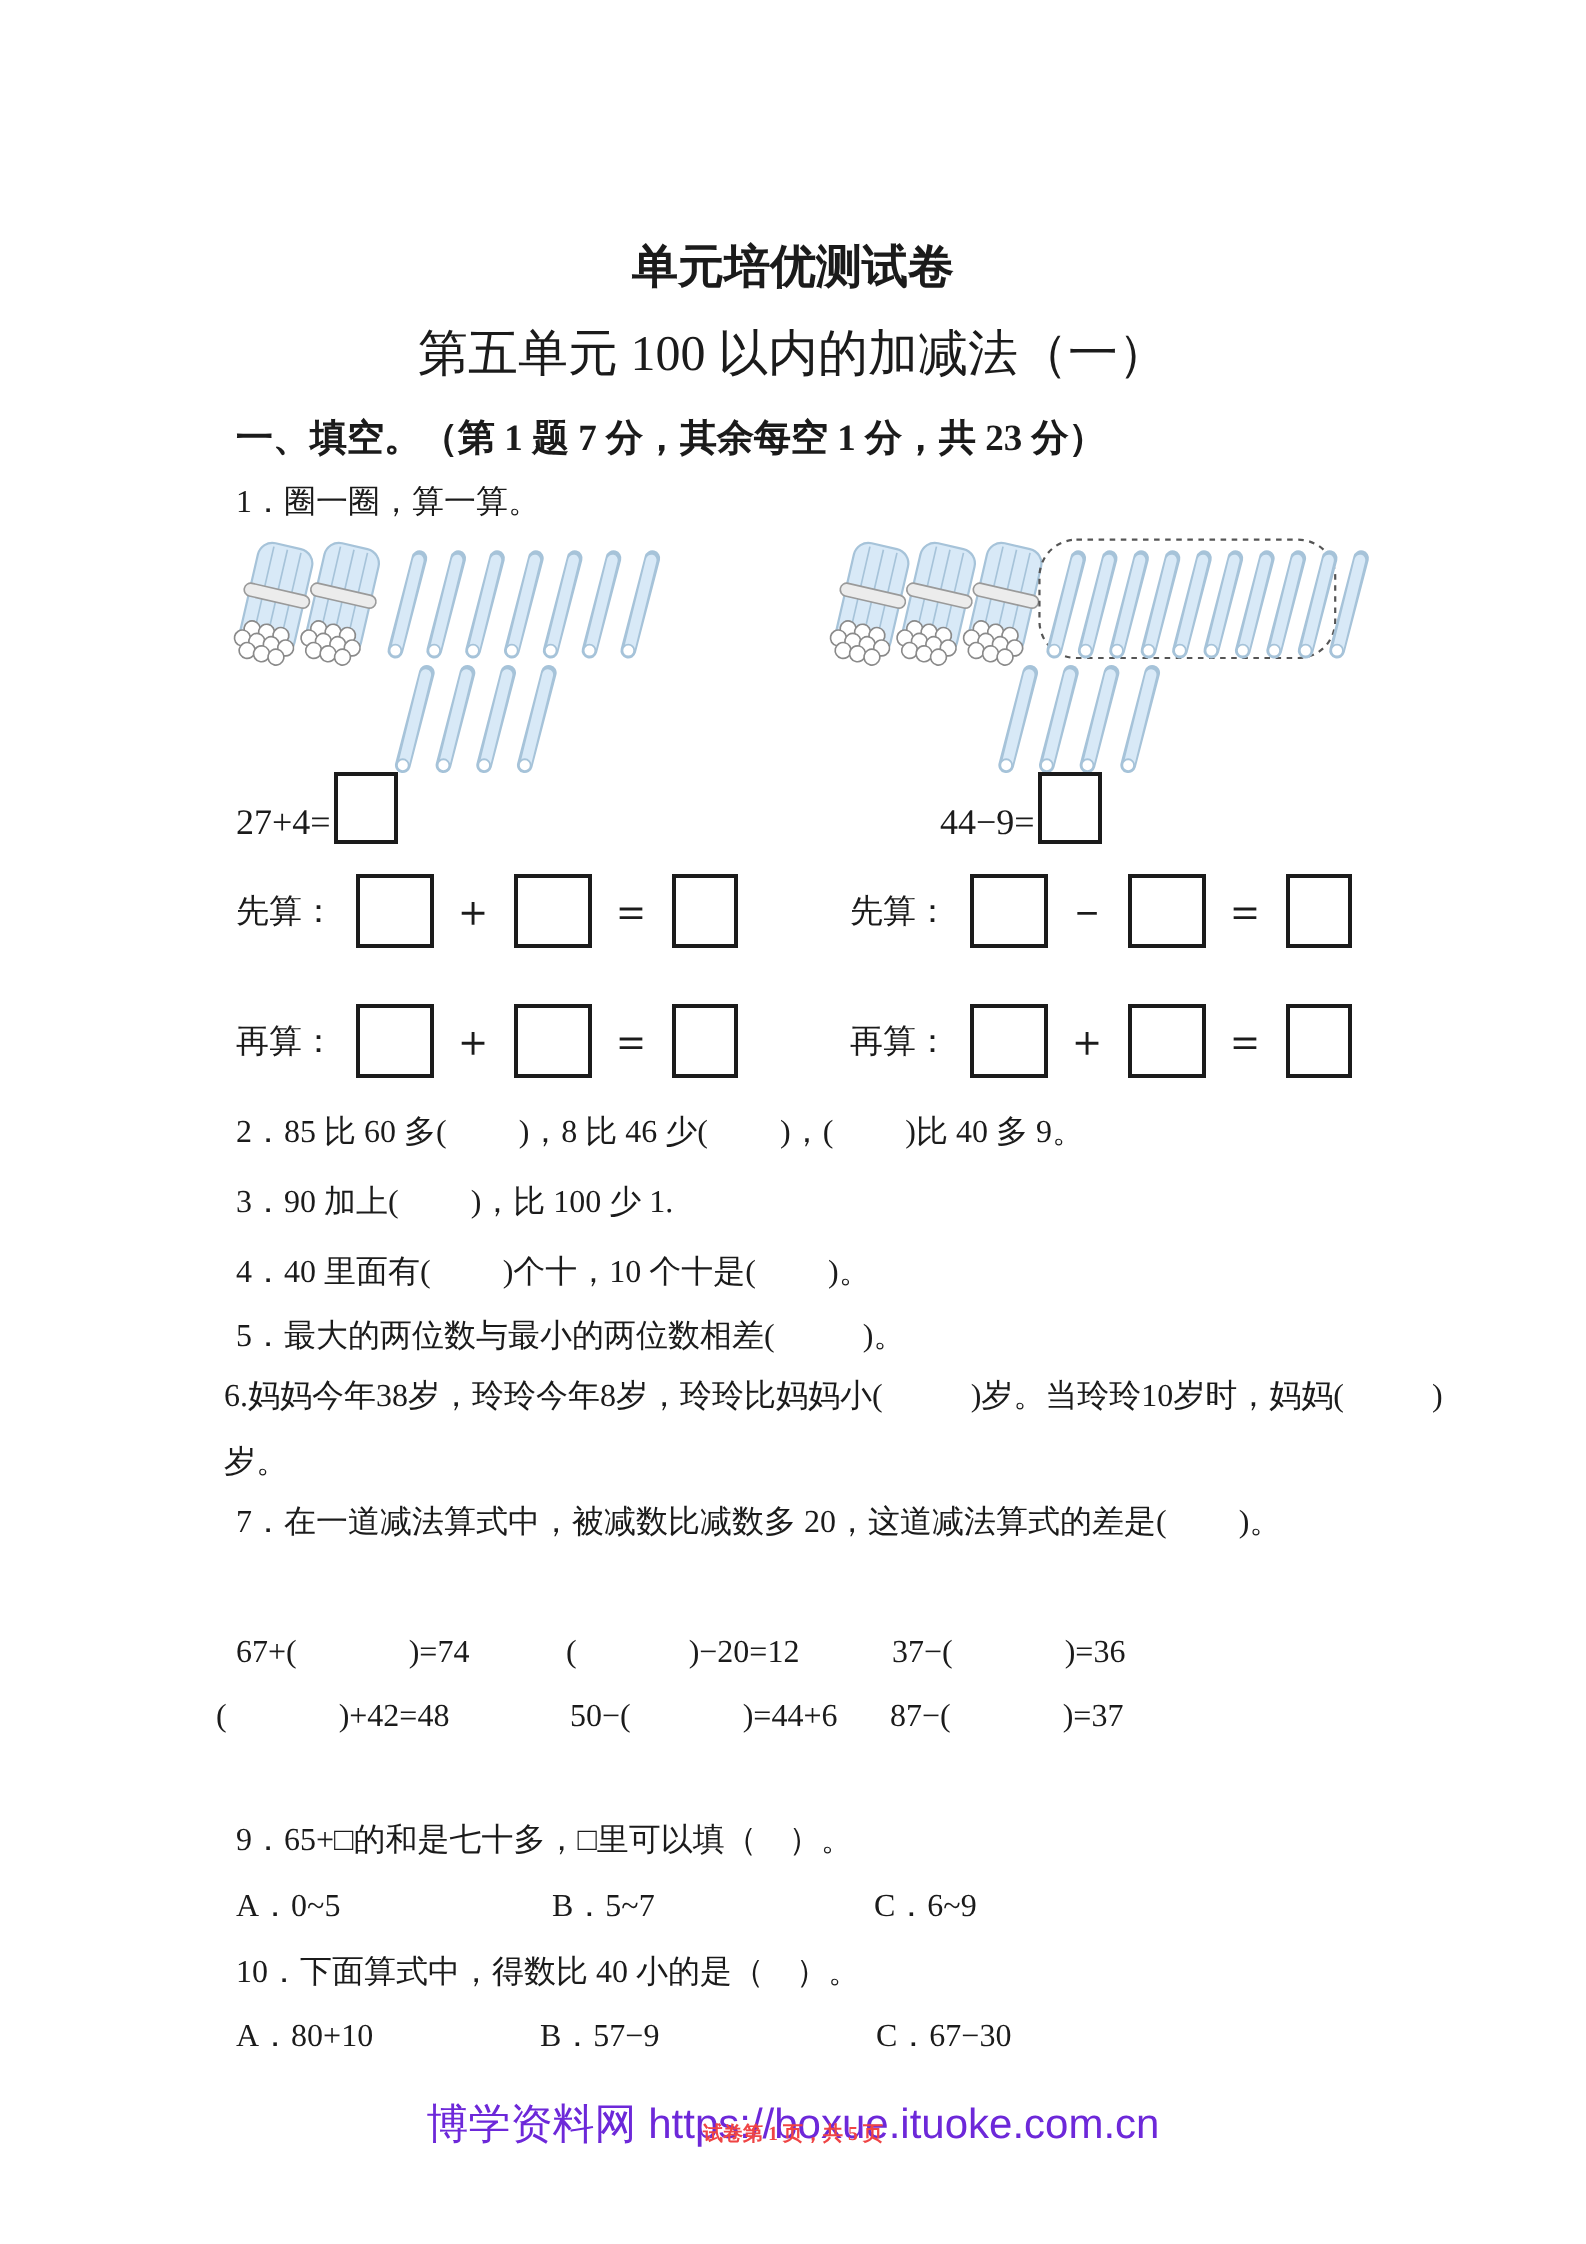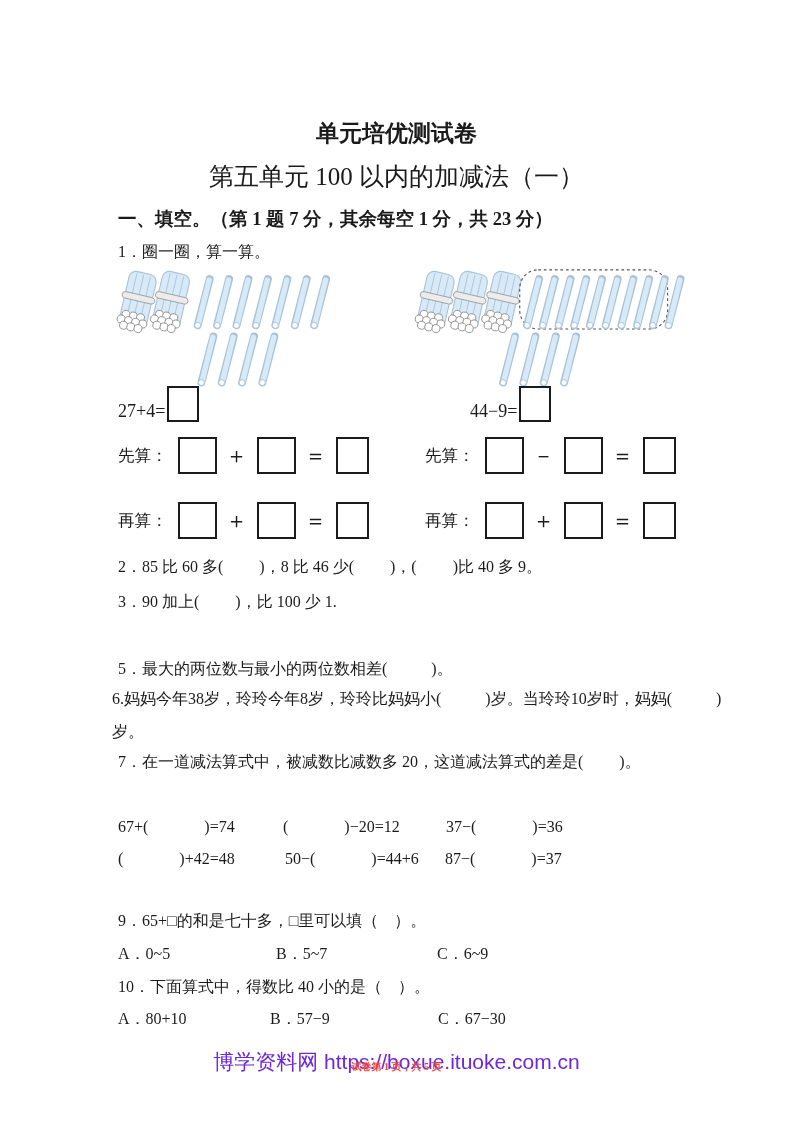--- a/index.html
+++ b/index.html
@@ -236,29 +236,30 @@
     <span class="calc-label">再算：</span>
     <span class="box lg"></span>
     <span class="op">＋</span>
     <span class="box lg"></span>
     <span class="op">＝</span>
     <span class="box md"></span>
   </div>
 
   <div class="abs q" style="top:556px;left:118px">2．85 比 60 多(         )，8 比 46 少(         )，(         )比 40 多 9。</div>
   <div class="abs q" style="top:591px;left:118px">3．90 加上(         )，比 100 少 1.</div>
+  <div class="abs q" style="top:626px;left:118px">4．40 里面有(         )个十，10 个十是(         )。</div>
   <div class="abs q" style="top:658px;left:118px">5．最大的两位数与最小的两位数相差(           )。</div>
   <div class="abs q" style="top:688px;left:112px">6.妈妈今年38岁，玲玲今年8岁，玲玲比妈妈小(           )岁。当玲玲10岁时，妈妈(           )</div>
   <div class="abs q" style="top:721px;left:112px">岁。</div>
   <div class="abs q" style="top:751px;left:118px">7．在一道减法算式中，被减数比减数多 20，这道减法算式的差是(         )。</div>
 
   <div class="abs q" style="top:816px;left:118px">67+(              )=74</div>
   <div class="abs q" style="top:816px;left:283px">(              )−20=12</div>
   <div class="abs q" style="top:816px;left:446px">37−(              )=36</div>
-  <div class="abs q" style="top:848px;left:118px">(              )+42=48</div>
+  <div class="abs q" style="top:848px;left:108px">(              )+42=48</div>
   <div class="abs q" style="top:848px;left:285px">50−(              )=44+6</div>
   <div class="abs q" style="top:848px;left:445px">87−(              )=37</div>
 
 
   <div class="abs q" style="top:910px;left:118px">9．65+□的和是七十多，□里可以填（    ）。</div>
   <div class="abs q" style="top:943px;left:118px">A．0~5</div>
   <div class="abs q" style="top:943px;left:276px">B．5~7</div>
   <div class="abs q" style="top:943px;left:437px">C．6~9</div>
 
   <div class="abs q" style="top:976px;left:118px">10．下面算式中，得数比 40 小的是（    ）。</div>

